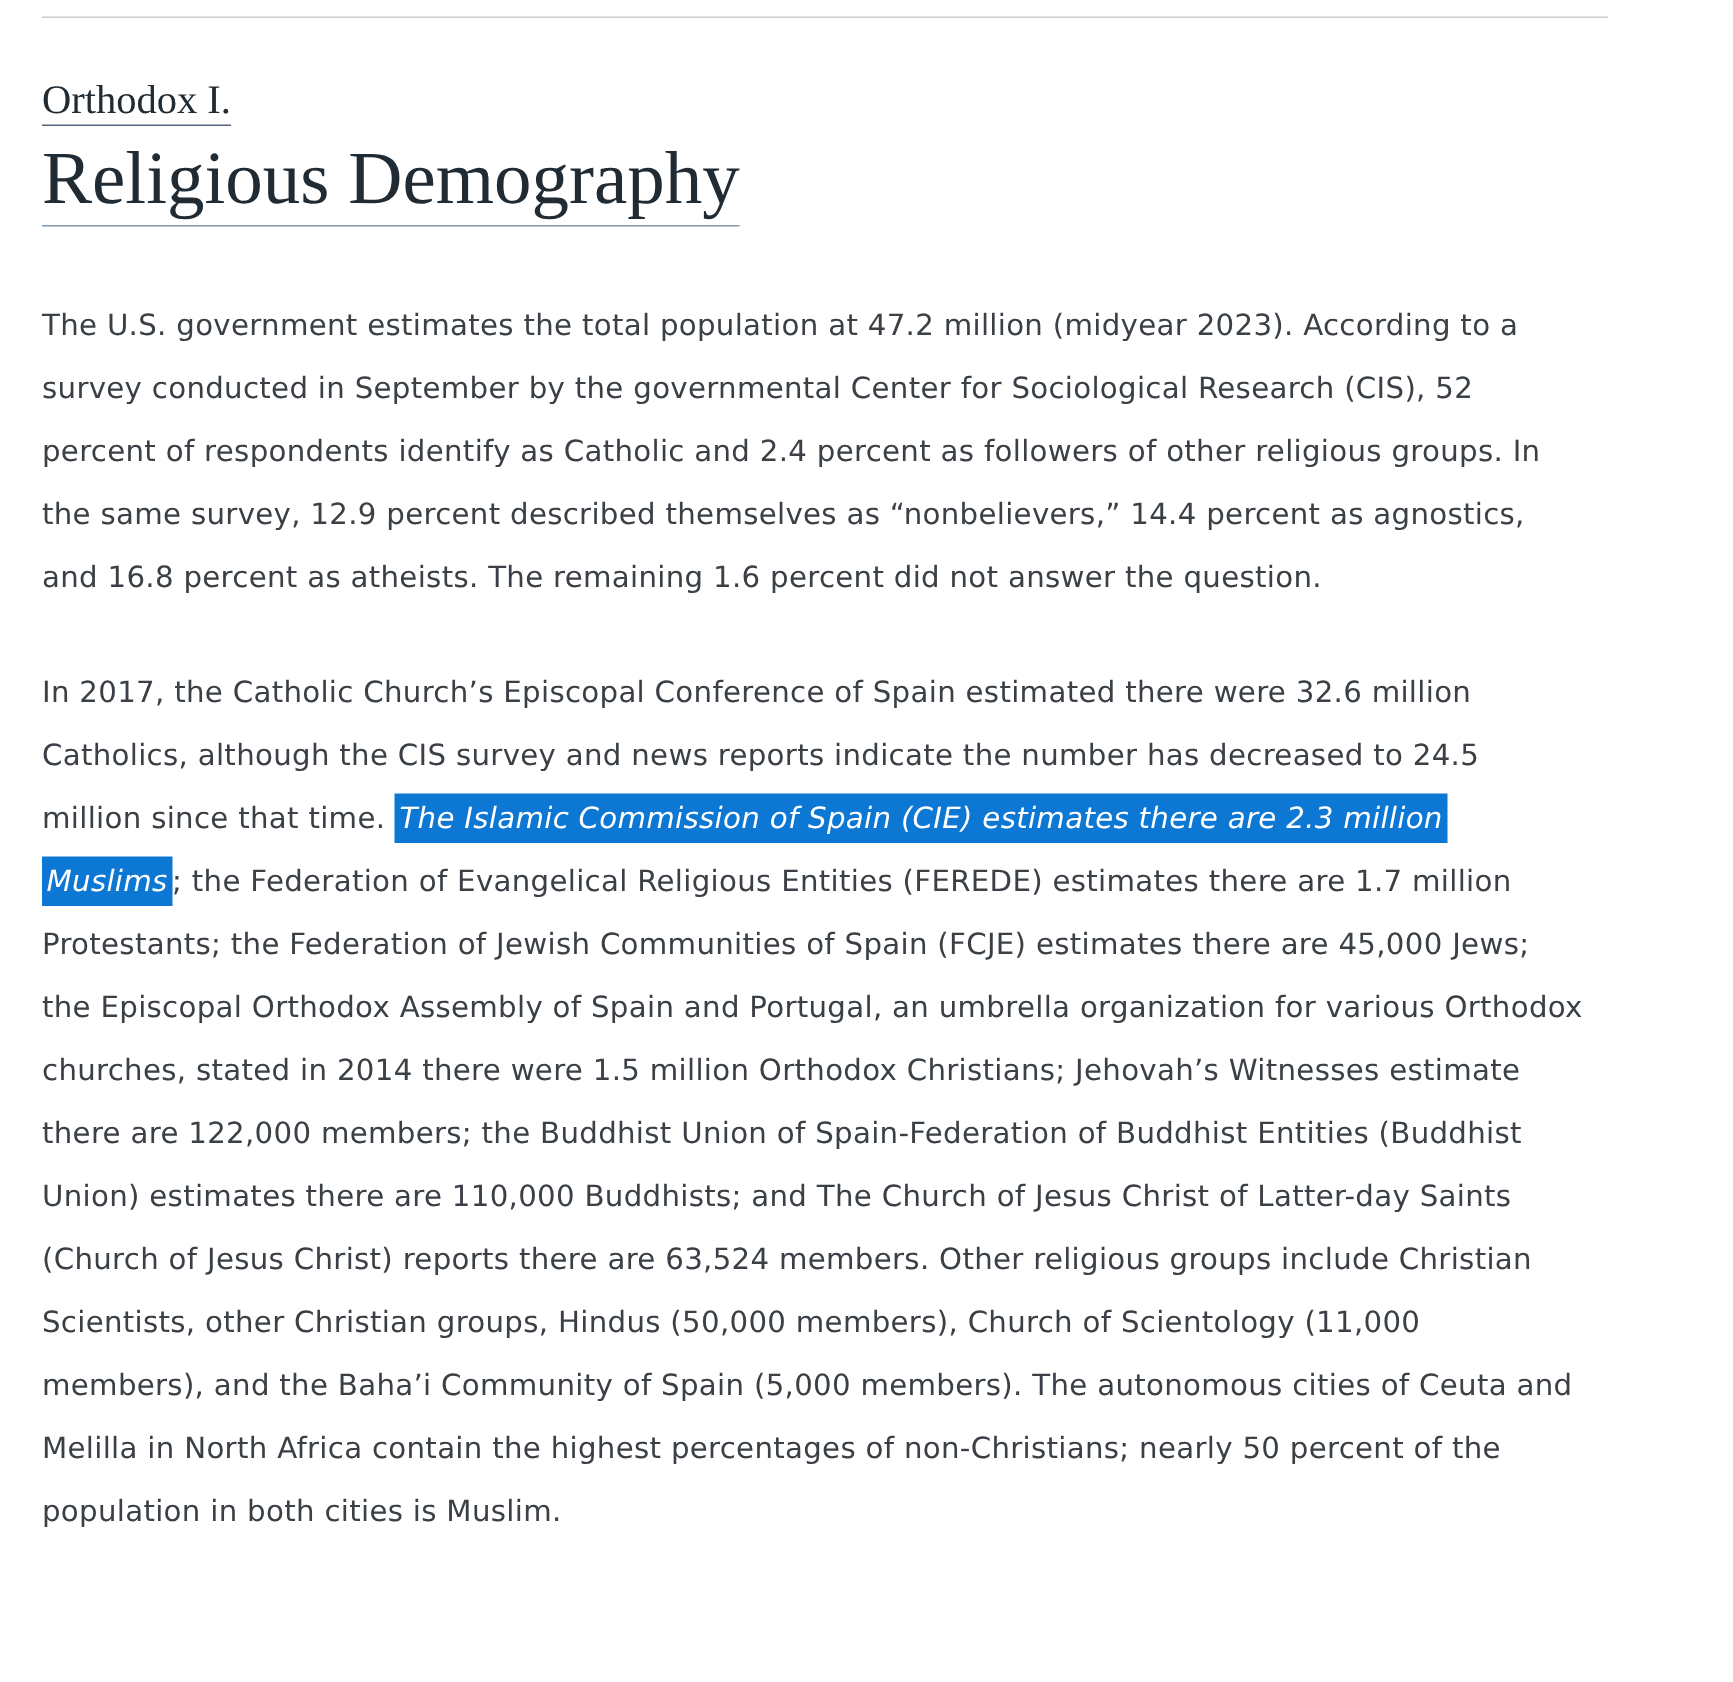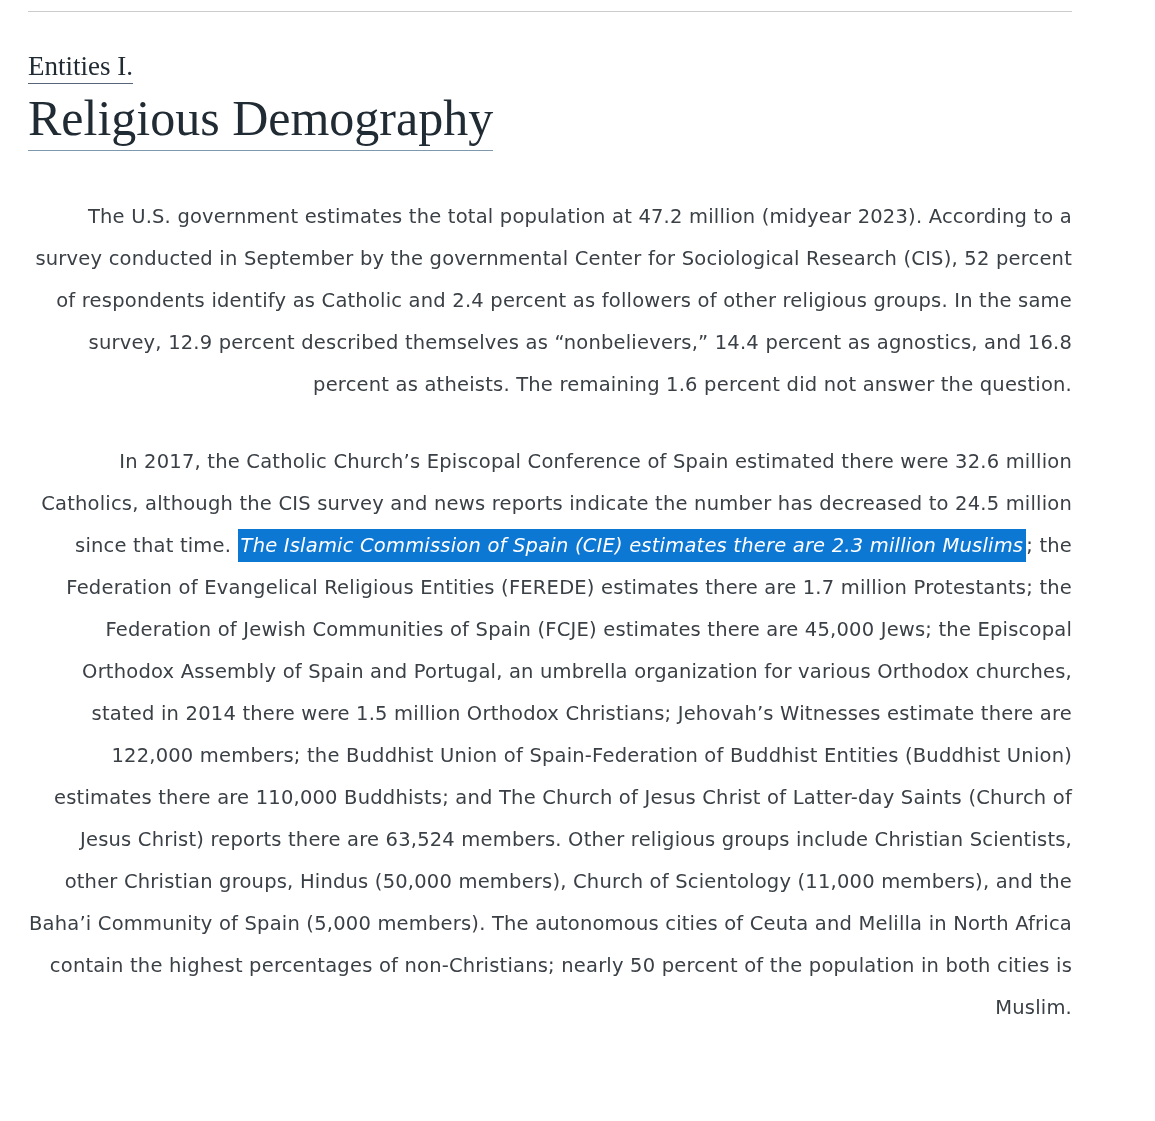--- a/index.html
+++ b/index.html
@@ -43,42 +43,41 @@
     text-decoration:none;
     border-bottom:1px solid var(--title-underline);
     padding-bottom:7px;
     cursor:pointer;
     text-align:right;
   }
   .article-body{margin:0;}
   .body-para{
     font-size:19.5px;line-height:42px;letter-spacing:0.2px;
     color:var(--body-text);
-    margin:35px 0 0 0;
-    text-align:right;
+    margin:35px 16px 0 0;
   }
   .body-para.first{margin-top:45px;}
   .selection{
     background:var(--selection-background);
     color:var(--selection-text);
     padding:5px 3px;
     -webkit-box-decoration-break:clone;
     box-decoration-break:clone;
     font-style:italic;
   }
 </style>
 </head>
 <body>
 
 <div class="page">
 
   <hr class="top-rule">
 
   <header class="section-header">
-    <a href="#" class="eyebrow">Entities I.</a>
+    <a href="#" class="eyebrow">Orthodox I.</a>
     <h1 class="title"><a href="#" class="title-link">Religious Demography</a></h1>
   </header>
 
   <article class="article-body">
 
     <p class="body-para first">The U.S. government estimates the total population at 47.2 million (midyear 2023). According to a survey conducted in September by the governmental Center for Sociological Research (CIS), 52 percent of respondents identify as Catholic and 2.4 percent as followers of other religious groups. In the same survey, 12.9 percent described themselves as “nonbelievers,” 14.4 percent as agnostics, and 16.8 percent as atheists. The remaining 1.6 percent did not answer the question.</p>
 
     <p class="body-para"><span>In 2017, the Catholic Church’s Episcopal Conference of Spain estimated there were 32.6 million Catholics, although the CIS survey and news reports indicate the number has decreased to 24.5 million since that time. </span><span class="selection">The Islamic Commission of Spain (CIE) estimates there are 2.3 million Muslims</span><span>; the Federation of Evangelical Religious Entities (FEREDE) estimates there are 1.7 million Protestants; the Federation of Jewish Communities of Spain (FCJE) estimates there are 45,000 Jews; the Episcopal Orthodox Assembly of Spain and Portugal, an umbrella organization for various Orthodox churches, stated in 2014 there were 1.5 million Orthodox Christians; Jehovah’s Witnesses estimate there are 122,000 members; the Buddhist Union of Spain-Federation of Buddhist Entities (Buddhist Union) estimates there are 110,000 Buddhists; and The Church of Jesus Christ of Latter-day Saints (Church of Jesus Christ) reports there are 63,524 members. Other religious groups include Christian Scientists, other Christian groups, Hindus (50,000 members), Church of Scientology (11,000 members), and the Baha’i Community of Spain (5,000 members). The autonomous cities of Ceuta and Melilla in North Africa contain the highest percentages of non-Christians; nearly 50 percent of the population in both cities is Muslim.</span></p>
 
   </article>

